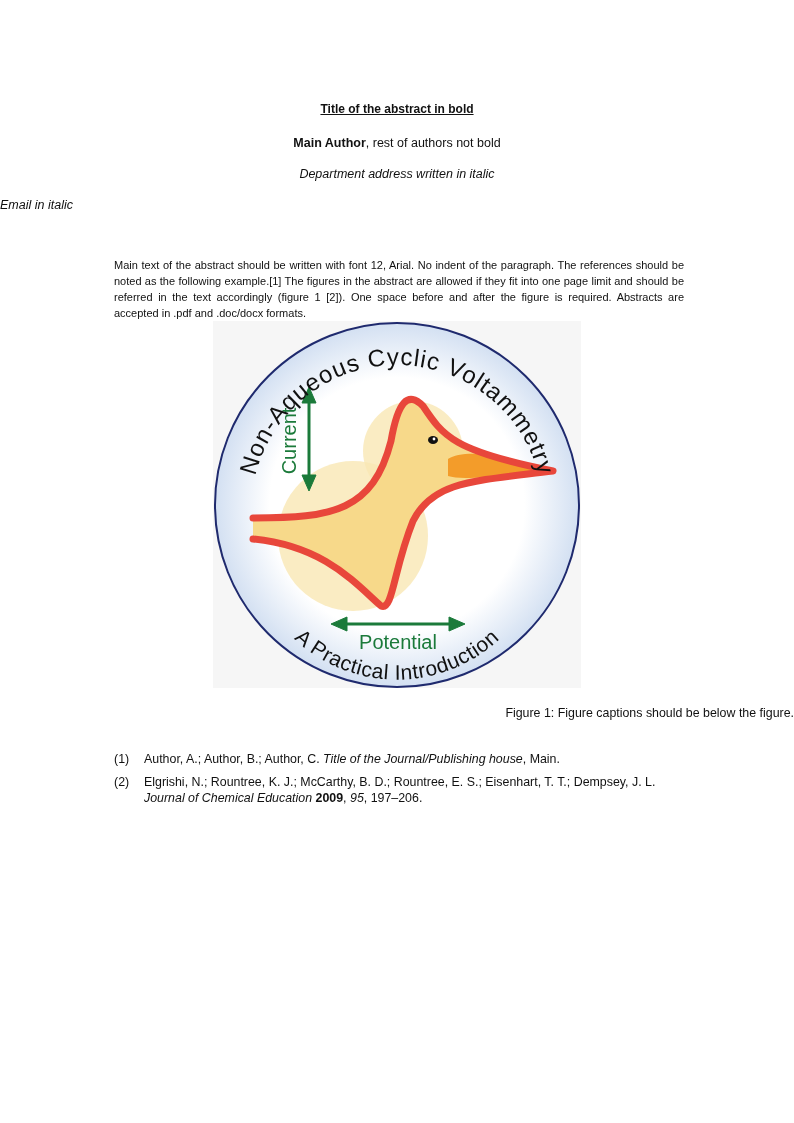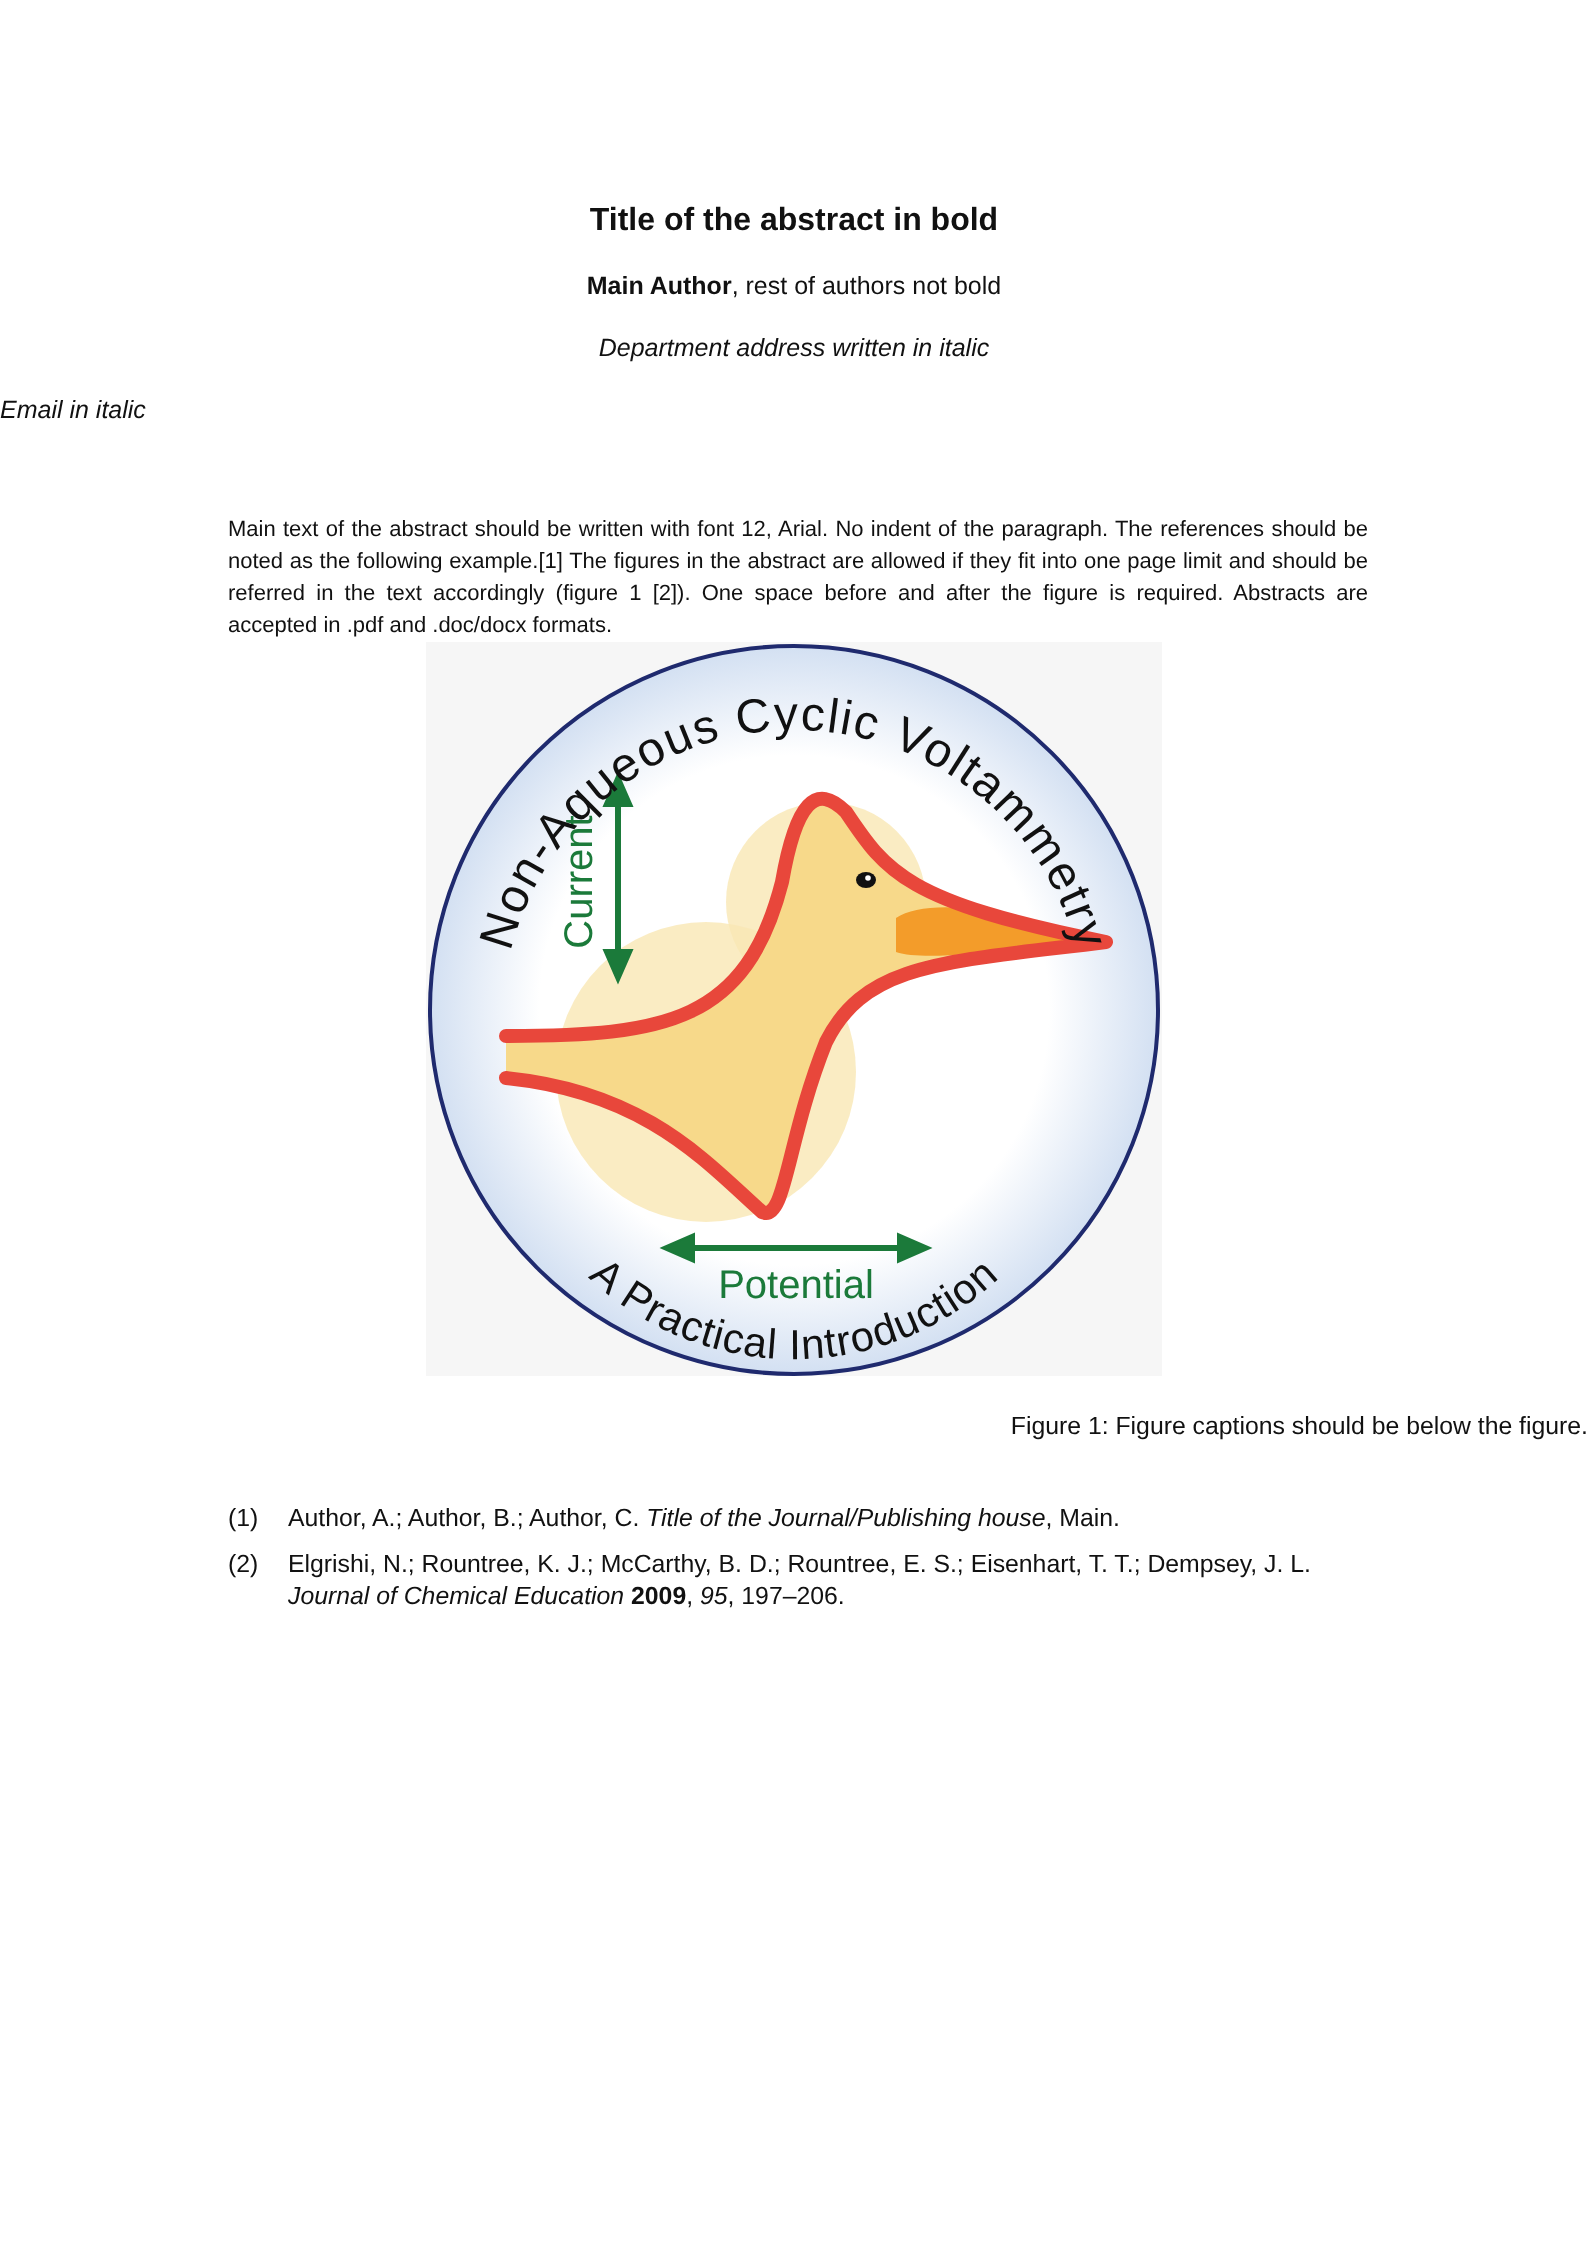--- a/index.html
+++ b/index.html
@@ -1,17 +1,17 @@
 <!DOCTYPE html>
 <html><head>
 <meta charset="utf-8">
 <style>
   html, body { margin:0; padding:0; background:#ffffff; }
   body { width:794px; height:1123px; position:relative; font-family:"Liberation Sans", sans-serif; color:#111; }
-  .title { position:absolute; top:102px; left:0; width:794px; text-align:center; font-weight:bold; font-size:16px; }
+  .title { position:absolute; top:102px; left:0; width:794px; text-align:center; font-weight:bold; font-size:12px;text-decoration:underline; }
   .authors { position:absolute; top:136px; left:0; width:794px; text-align:center; font-size:12.5px; }
   .dept { position:absolute; top:167px; left:0; width:794px; text-align:center; font-size:12.5px; font-style:italic; }
   .email { position:absolute; top:198px; left:0; width:794px; text-align:left; font-size:12.5px; font-style:italic; }
   .body-text { position:absolute; top:257px; left:114px; width:570px; font-size:11px; line-height:16px; text-align:justify; }
   .figure { position:absolute; top:321px; left:213px; width:368px; height:367px; background:#f6f6f6; }
   .caption { position:absolute; top:706px; left:0; width:794px; text-align:right; font-size:12.4px; }
   .refs { position:absolute; top:751px; left:114px; width:580px; font-size:12.4px; line-height:16px; }
   .ref { display:flex; margin-bottom:7px; }
   .ref-num { width:30px; flex:none; }
   .ref-body { flex:1; }

